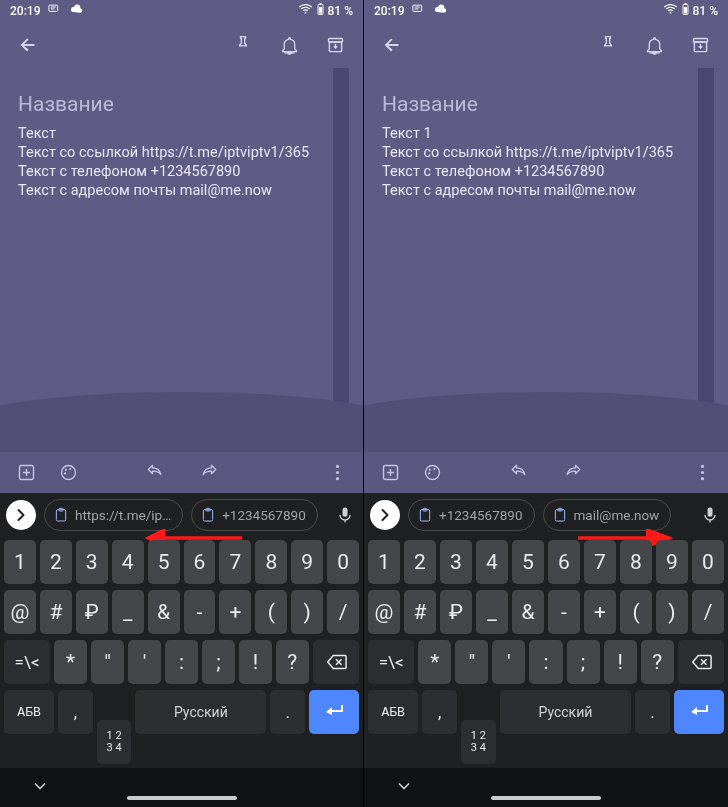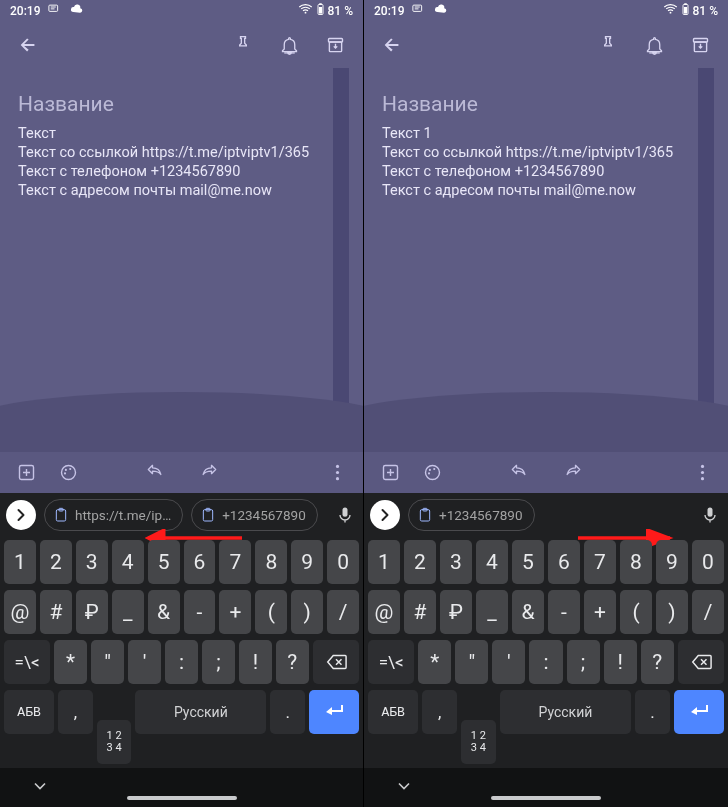--- a/index.html
+++ b/index.html
@@ -414,20 +414,26 @@
             <use href="#i-chevr"></use>
           </svg>
         </div>
 
       <div class="chip">
         <span class="chip-ico" style="color:#9fb8ff"><svg viewBox="0 0 24 24" width="16" height="16">
               <use href="#i-clip"></use>
             </svg></span>
         <span class="chip-text">+1234567890</span>
       </div>
+      <div class="chip">
+        <span class="chip-ico" style="color:#9fb8ff"><svg viewBox="0 0 24 24" width="16" height="16">
+              <use href="#i-clip"></use>
+            </svg></span>
+        <span class="chip-text">mail@me.now</span>
+      </div>
     <div class="mic">
           <svg viewBox="0 0 24 24" width="20" height="20">
             <use href="#i-mic"></use>
           </svg>
         </div>
     <div class="arrow-annot" style="right:48px; top:36px;"><svg width="110" height="18">
             <defs>
               <marker id="ahR" markerWidth="8" markerHeight="8" refX="7" refY="3" orient="auto">
                 <path d="M0 0L8 3L0 6z" fill="#ff1a1a"></path>
               </marker>

